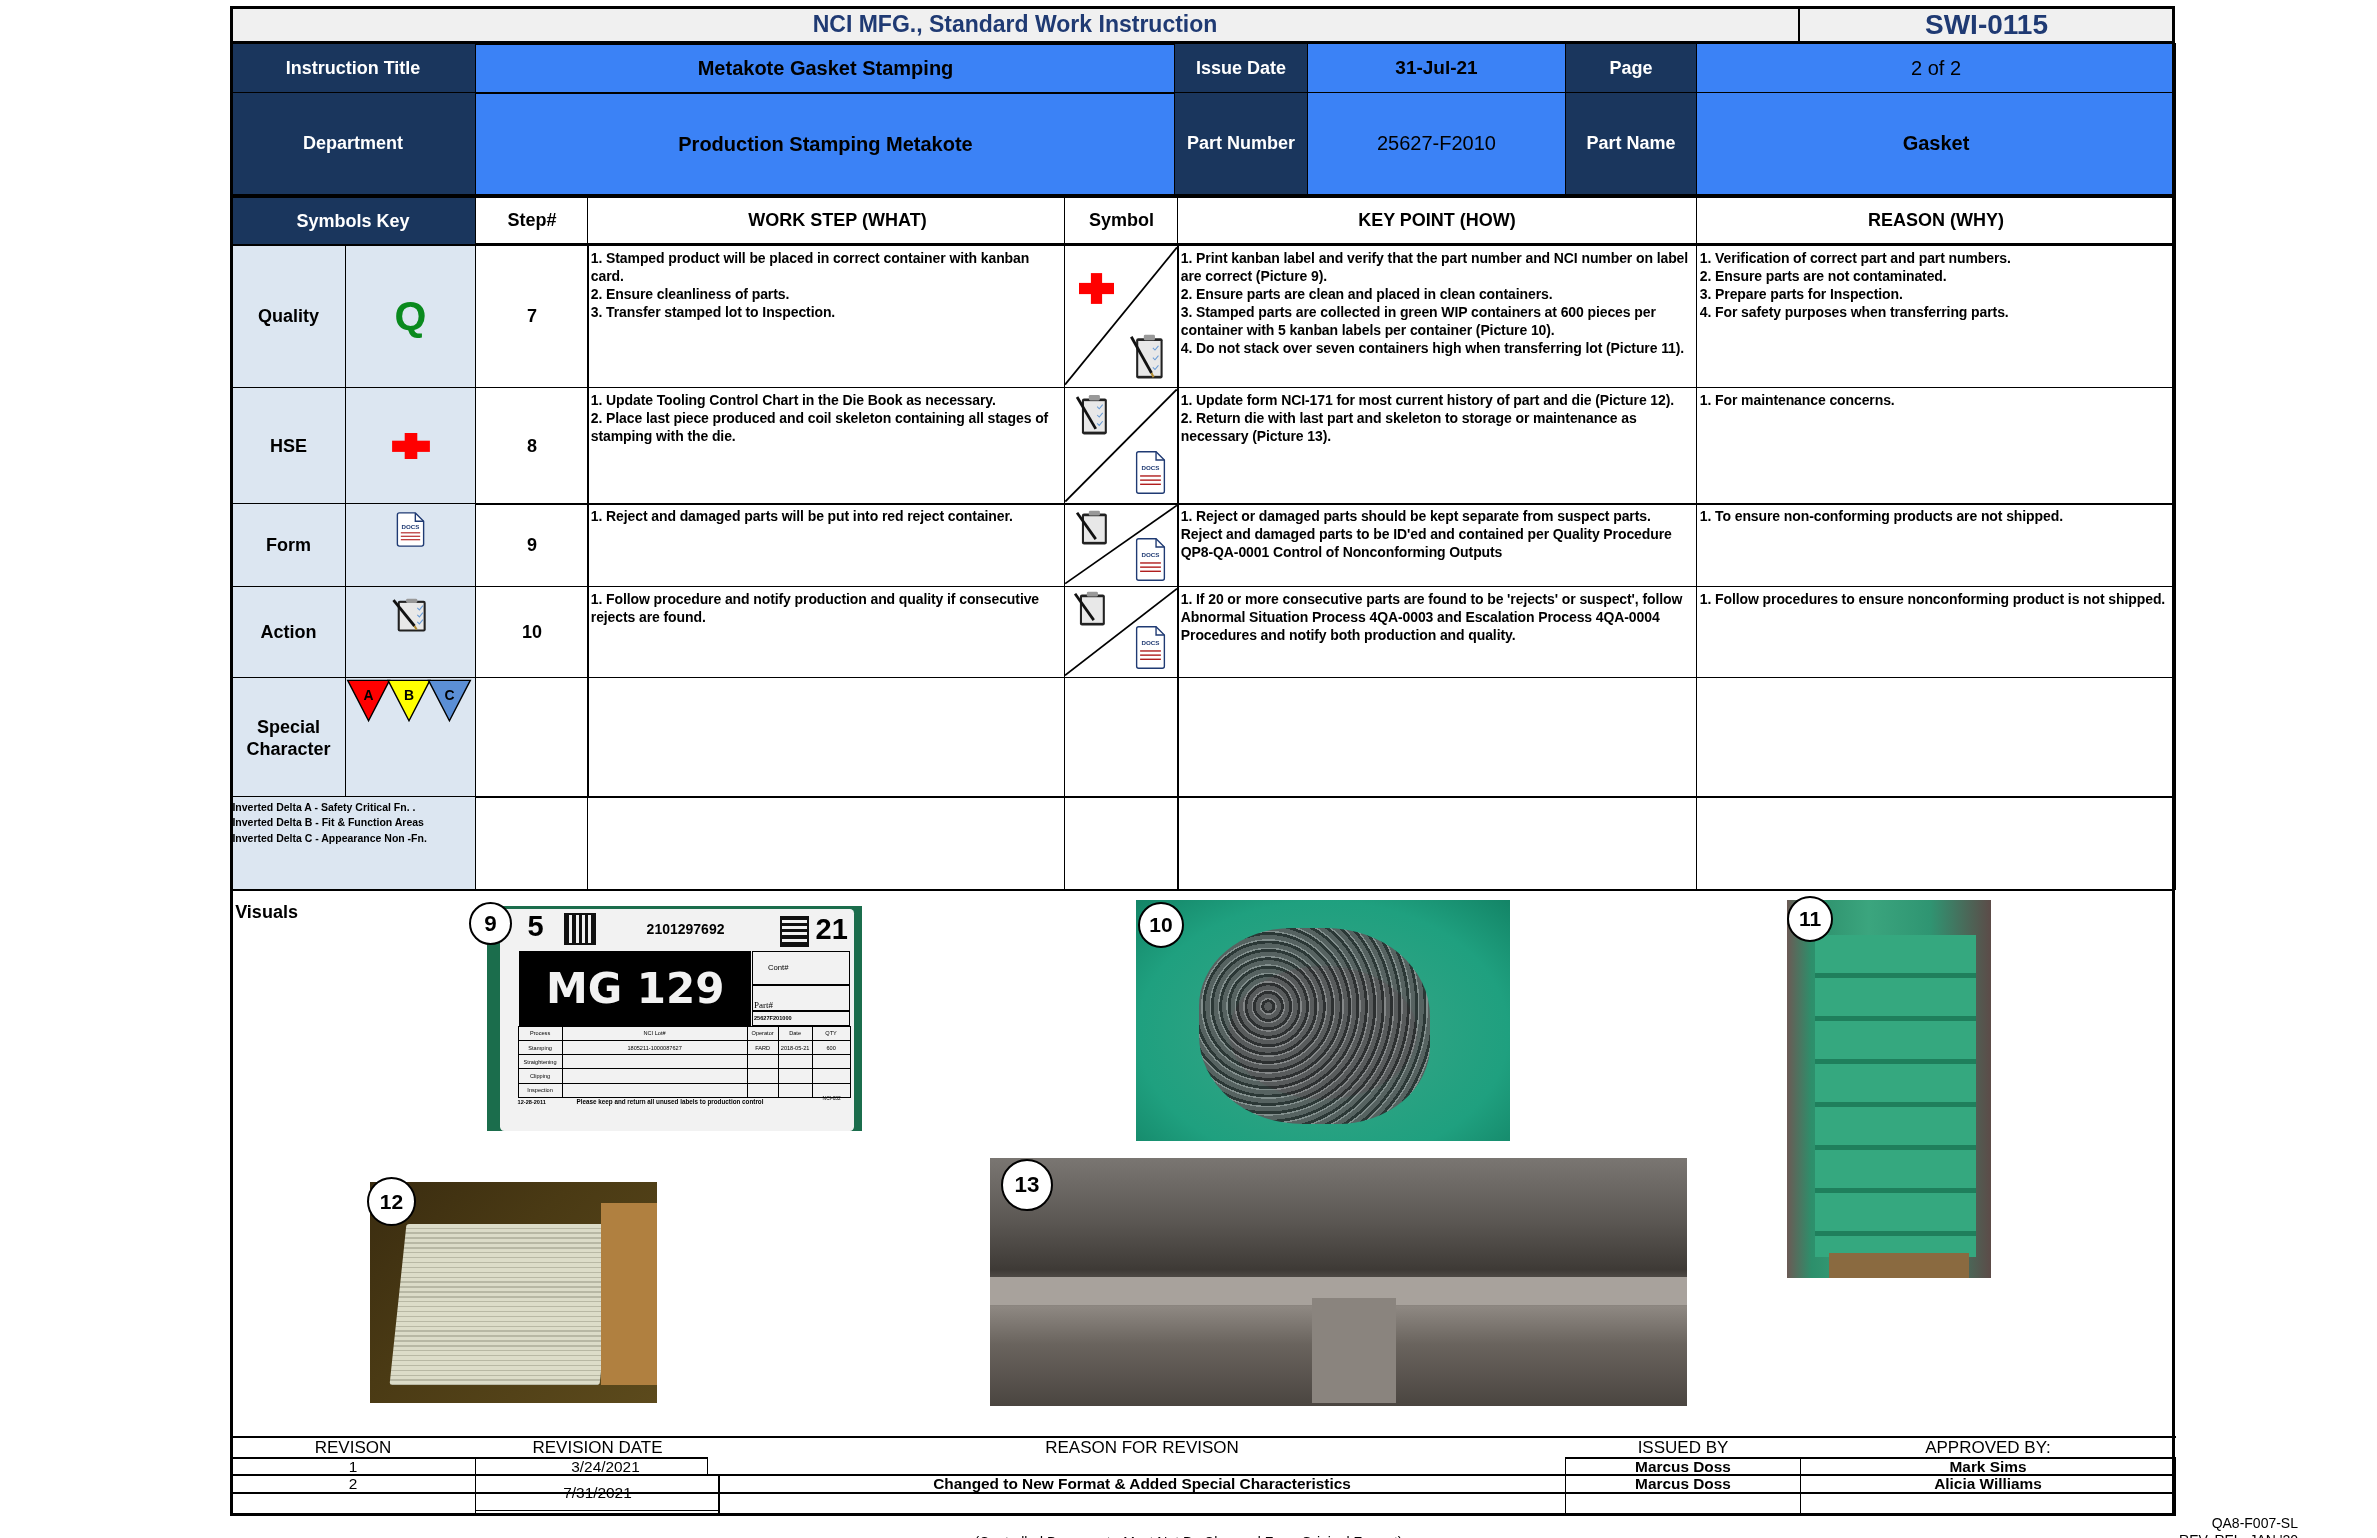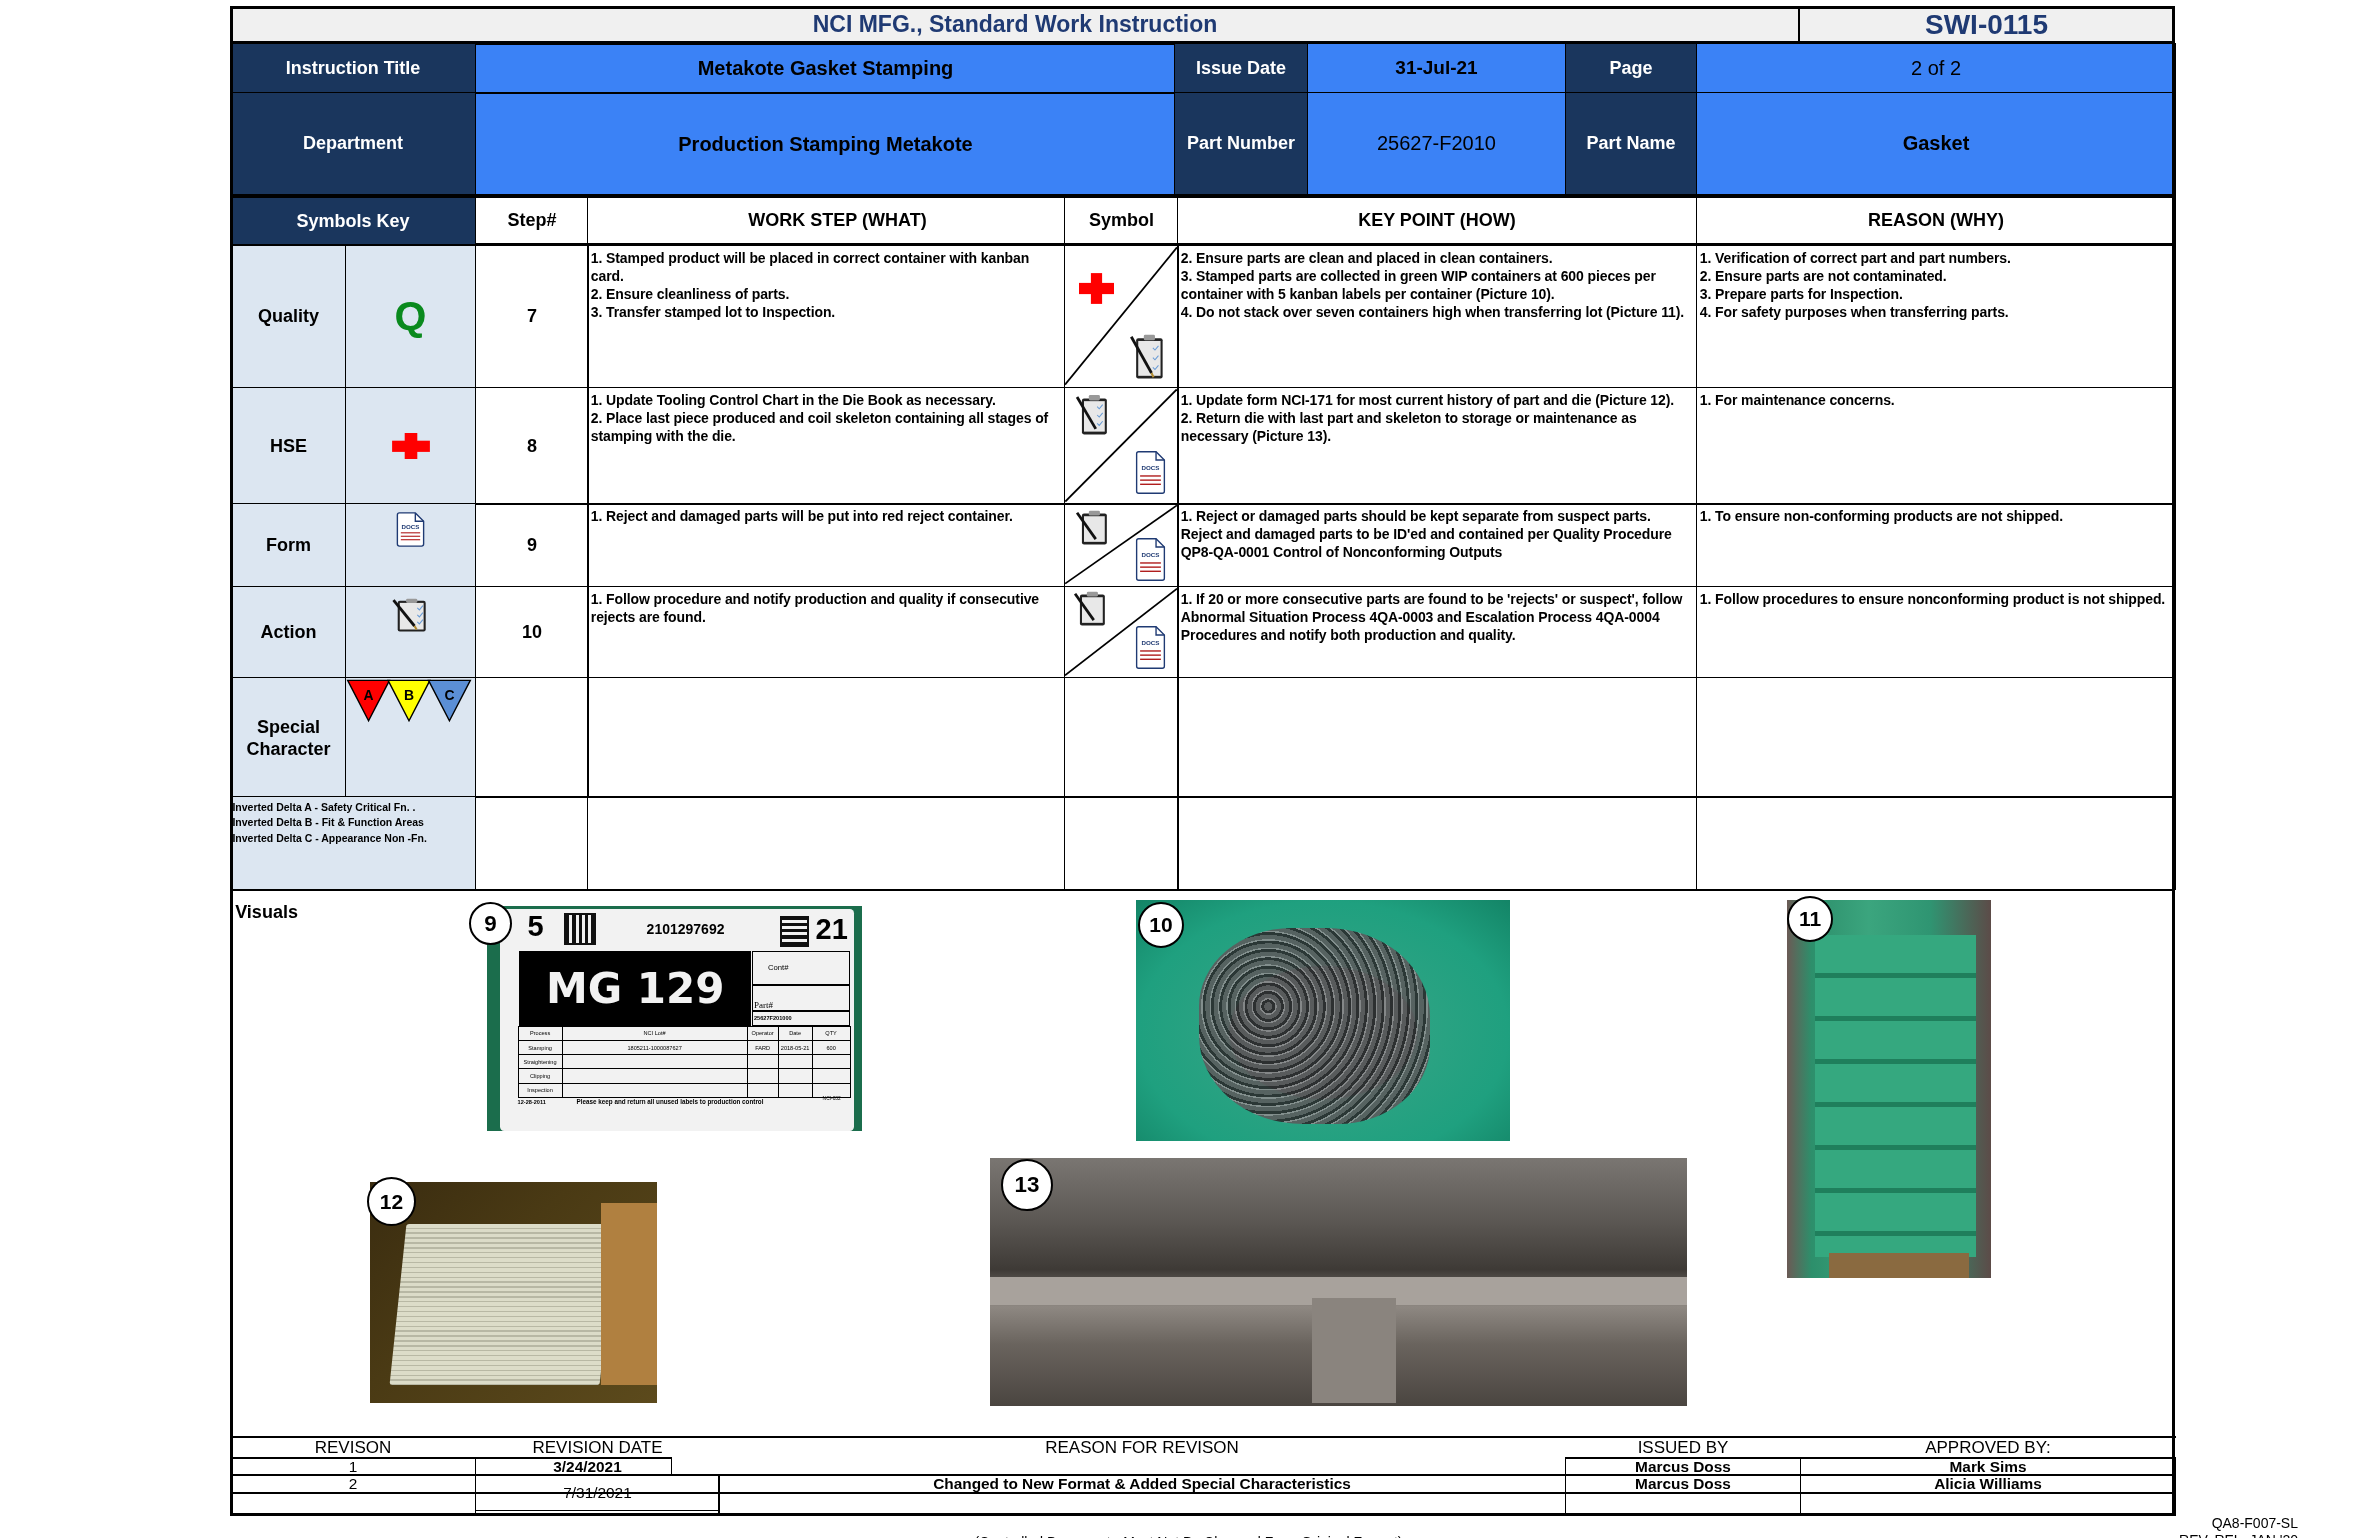--- a/index.html
+++ b/index.html
@@ -169,20 +169,21 @@
   <svg width="38" height="46" viewBox="0 0 54 66" style="left:64px;top:88px;">
     <rect x="10" y="6" width="38" height="58" rx="3" fill="#222"></rect>
     <rect x="13" y="10" width="32" height="50" fill="#e8e8e8"></rect>
     <rect x="21" y="1" width="16" height="8" rx="2" fill="#999"></rect>
     <path d="M34 20 l3 3 l5 -6 M34 34 l3 3 l5 -6 M34 48 l3 3 l5 -6" stroke="#6a9cd6" stroke-width="1.5" fill="none"></path>
     <line x1="3" y1="4" x2="32" y2="56" stroke="#111" stroke-width="4"></line>
     <line x1="32" y1="56" x2="35" y2="62" stroke="#b08a30" stroke-width="3"></line>
   </svg>
 </div>
 <div class="txt" style="left:1177px;top:245px;width:520px;height:143px;">
+  <div>1. Print kanban label and verify that the part number and NCI number on label are correct (Picture 9).</div>
   <div>2. Ensure parts are clean and placed in clean containers.</div>
   <div>3. Stamped parts are collected in green WIP containers at 600 pieces per container with 5 kanban labels per container (Picture 10).</div>
   <div>4. Do not stack over seven containers high when transferring lot (Picture 11).</div>
 </div>
 <div class="txt" style="left:1696px;top:245px;width:480px;height:143px;">
   <div>1. Verification of correct part and part numbers.</div>
   <div>2. Ensure parts are not contaminated.</div>
   <div>3. Prepare parts for Inspection.</div>
   <div>4. For safety purposes when transferring parts.</div>
 </div>
@@ -414,21 +415,21 @@
   <div class="rev-cell" style="left:1335px;top:0;width:236px;height:22.4px;border:none;border-top:2.1px solid #000;font-weight:normal;font-size:17px;">
       <span>ISSUED BY</span>
     </div>
   <div class="rev-cell" style="left:1570px;top:0;width:376px;height:22.4px;border:none;border-top:2.1px solid #000;font-weight:normal;font-size:17px;">
       <span>APPROVED BY:</span>
     </div>
 
   <div class="rev-cell" style="left:0;top:21px;width:246px;height:18px;border-top-width:2.8px;font-weight:normal;">
       <span>1</span>
     </div>
-  <div class="rev-cell" style="left:245px;top:21px;width:197px;height:18px;border-top-width:2.8px;font-weight:bold;padding-left:28px;">
+  <div class="rev-cell" style="left:245px;top:21px;width:233px;height:18px;border-top-width:2.8px;font-weight:normal;padding-left:28px;">
       <span>3/24/2021</span>
     </div>
   <div class="rev-cell" style="left:1335px;top:21px;width:236px;height:18px;border-top-width:2.8px;">
       <span>Marcus Doss</span>
     </div>
   <div class="rev-cell" style="left:1570px;top:21px;width:376px;height:18px;border-top-width:2.8px;">
       <span>Mark Sims</span>
     </div>
 
   <div class="rev-cell" style="left:0;top:38px;width:246px;height:19.6px;border-top-width:2.8px;font-weight:normal;">

